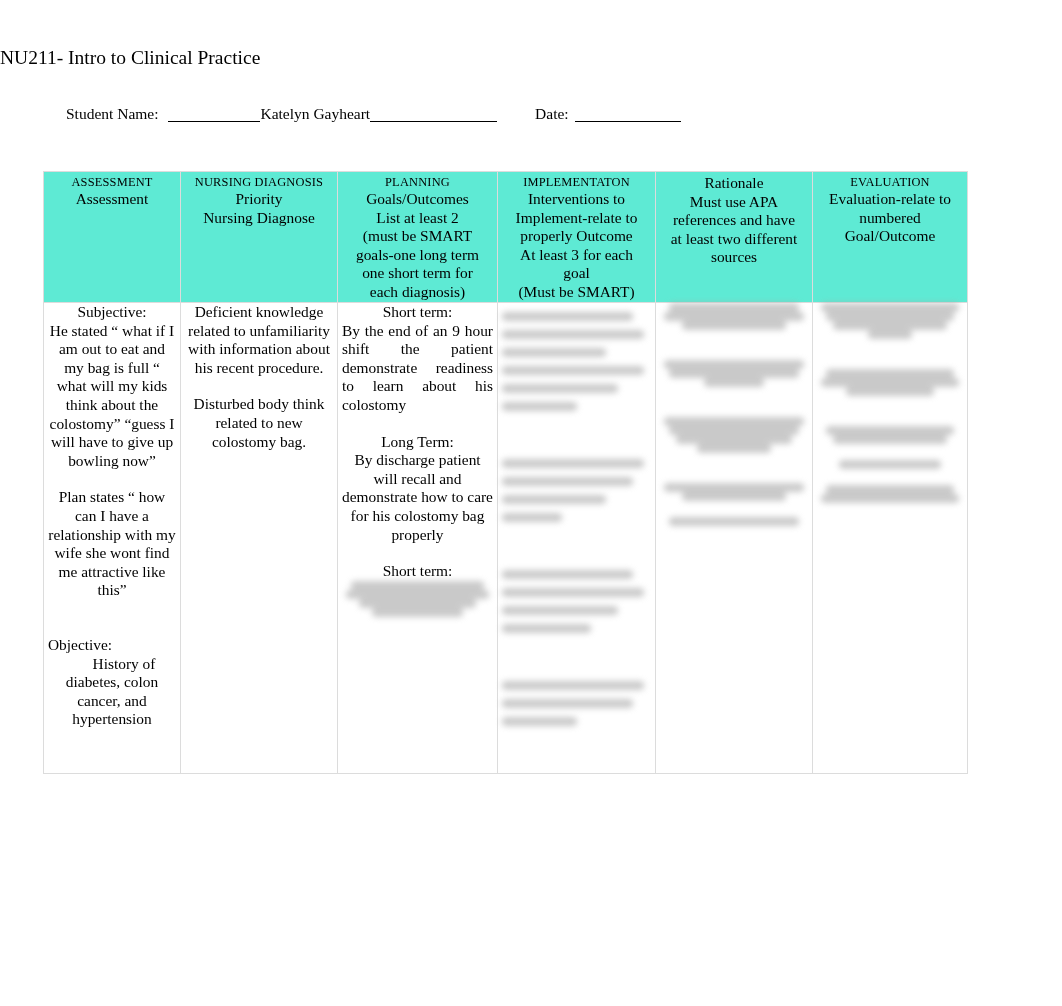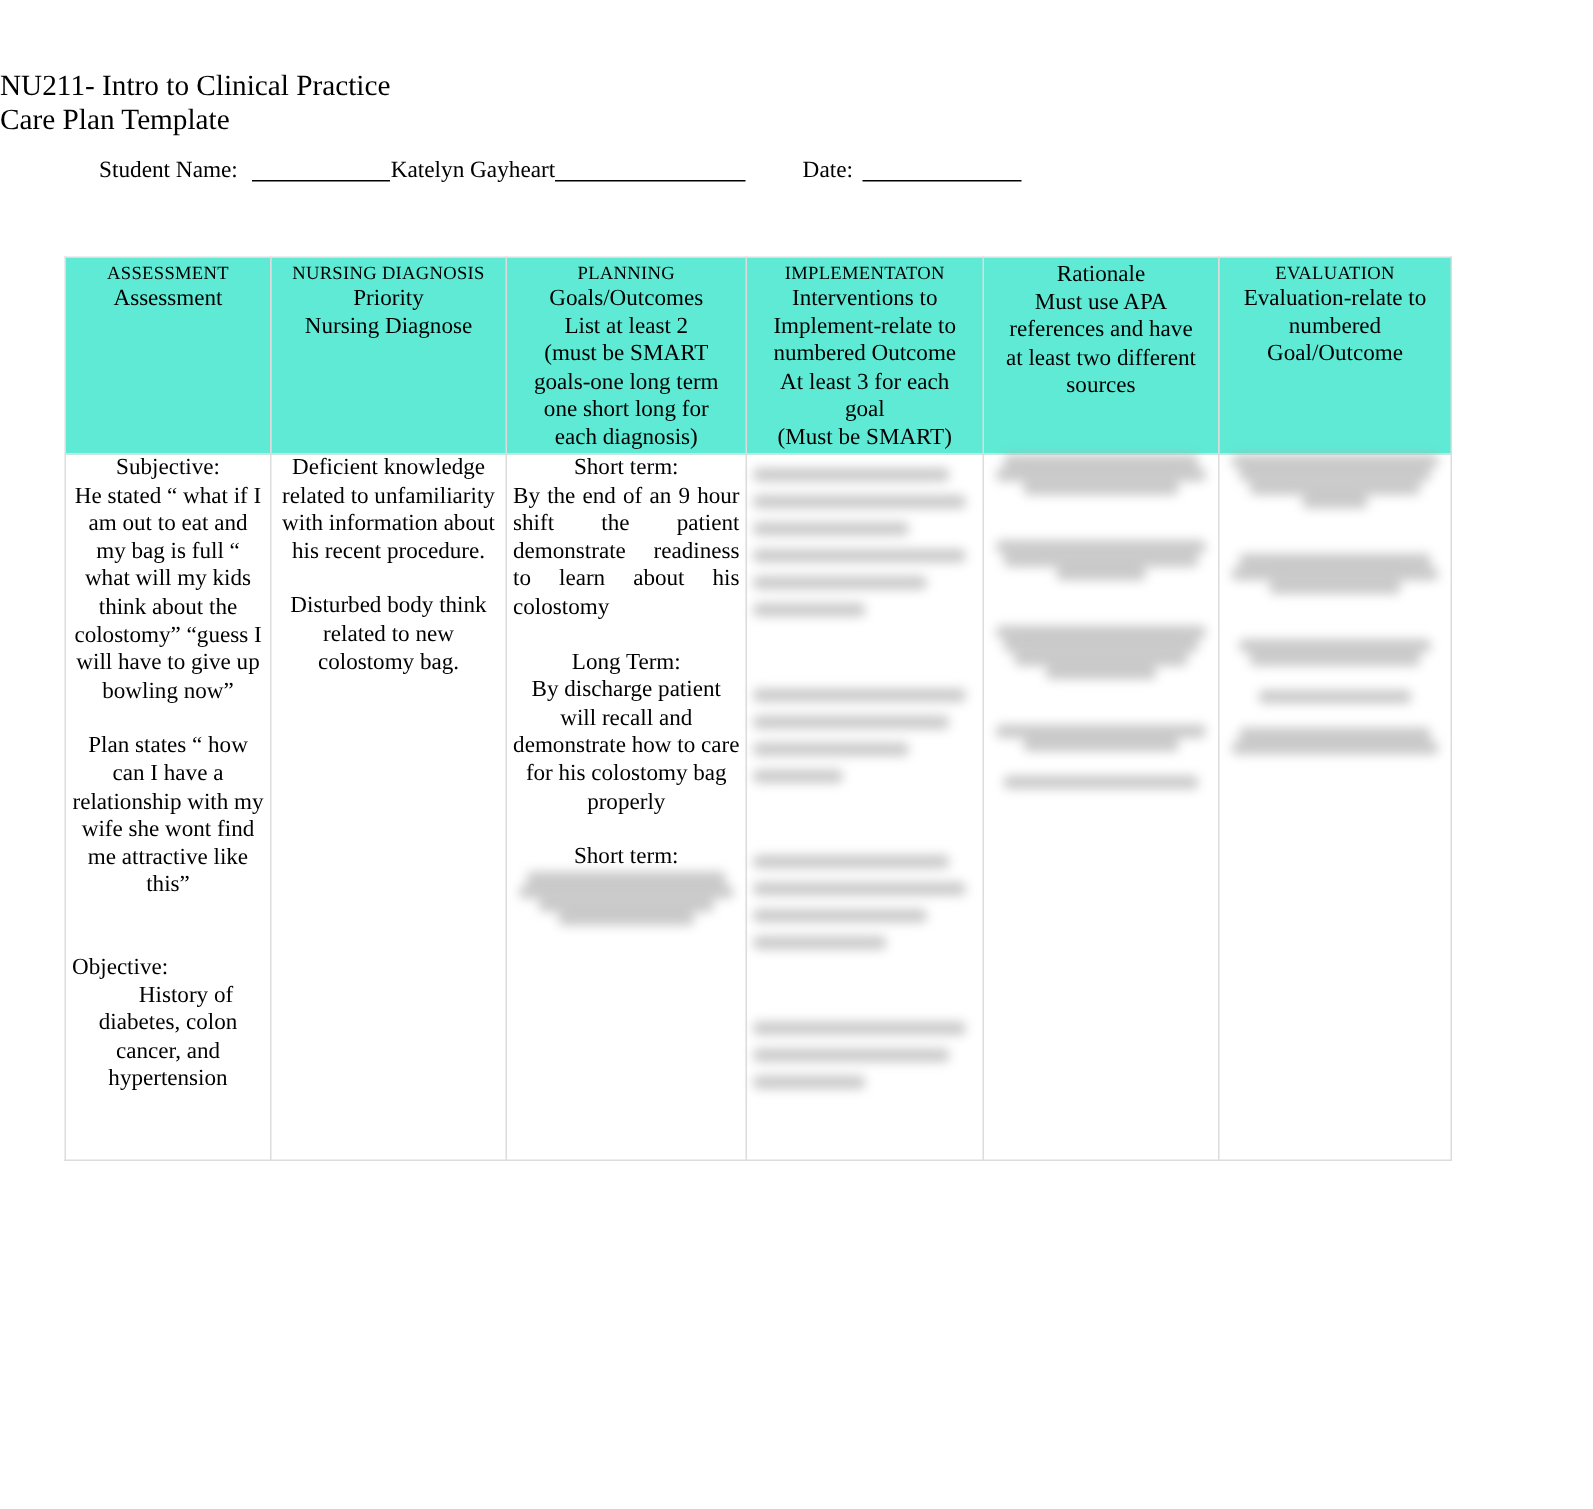--- a/index.html
+++ b/index.html
@@ -123,21 +123,20 @@
   .bl-30 { width: 30%; }
   .spacer-lg { height: 30px; }
   .spacer-sm { height: 16px; }
   .blur-box-center { margin: 0 auto; }
 </style>
 </head>
 <body>
 
 <div class="doc-title">
   <span class="line">NU211- Intro to Clinical Practice</span>
-  <span class="line">Care Plan Template</span>
 </div>
 
 <div class="name-row">
   <span class="lbl">Student Name:</span>
   <span class="rule r1"></span><span class="name-val">Katelyn Gayheart</span><span class="rule r2"></span>
   <span class="date-lbl">Date:</span><span class="rule r3"></span>
 </div>
 
 <table class="care-table">
   <colgroup>
@@ -158,28 +157,28 @@
         <span class="hdr-cap">NURSING DIAGNOSIS</span>
         <span class="hdr-sub">Priority</span>
         <span class="hdr-sub">Nursing Diagnose</span>
       </th>
       <th>
         <span class="hdr-cap">PLANNING</span>
         <span class="hdr-sub">Goals/Outcomes</span>
         <span class="hdr-sub">List at least 2</span>
         <span class="hdr-sub">(must be SMART</span>
         <span class="hdr-sub">goals-one long term</span>
-        <span class="hdr-sub">one short long for</span>
+        <span class="hdr-sub">one short term for</span>
         <span class="hdr-sub">each diagnosis)</span>
       </th>
       <th>
         <span class="hdr-cap">IMPLEMENTATON</span>
         <span class="hdr-sub">Interventions to</span>
         <span class="hdr-sub">Implement-relate to</span>
-        <span class="hdr-sub">numbered Outcome</span>
+        <span class="hdr-sub">properly Outcome</span>
         <span class="hdr-sub">At least 3 for each</span>
         <span class="hdr-sub">goal</span>
         <span class="hdr-sub">(Must be SMART)</span>
       </th>
       <th>
         <span class="hdr-cap"></span>
         <span class="hdr-sub">Rationale</span>
         <span class="hdr-sub">Must use APA</span>
         <span class="hdr-sub">references and have</span>
         <span class="hdr-sub">at least two different</span>

